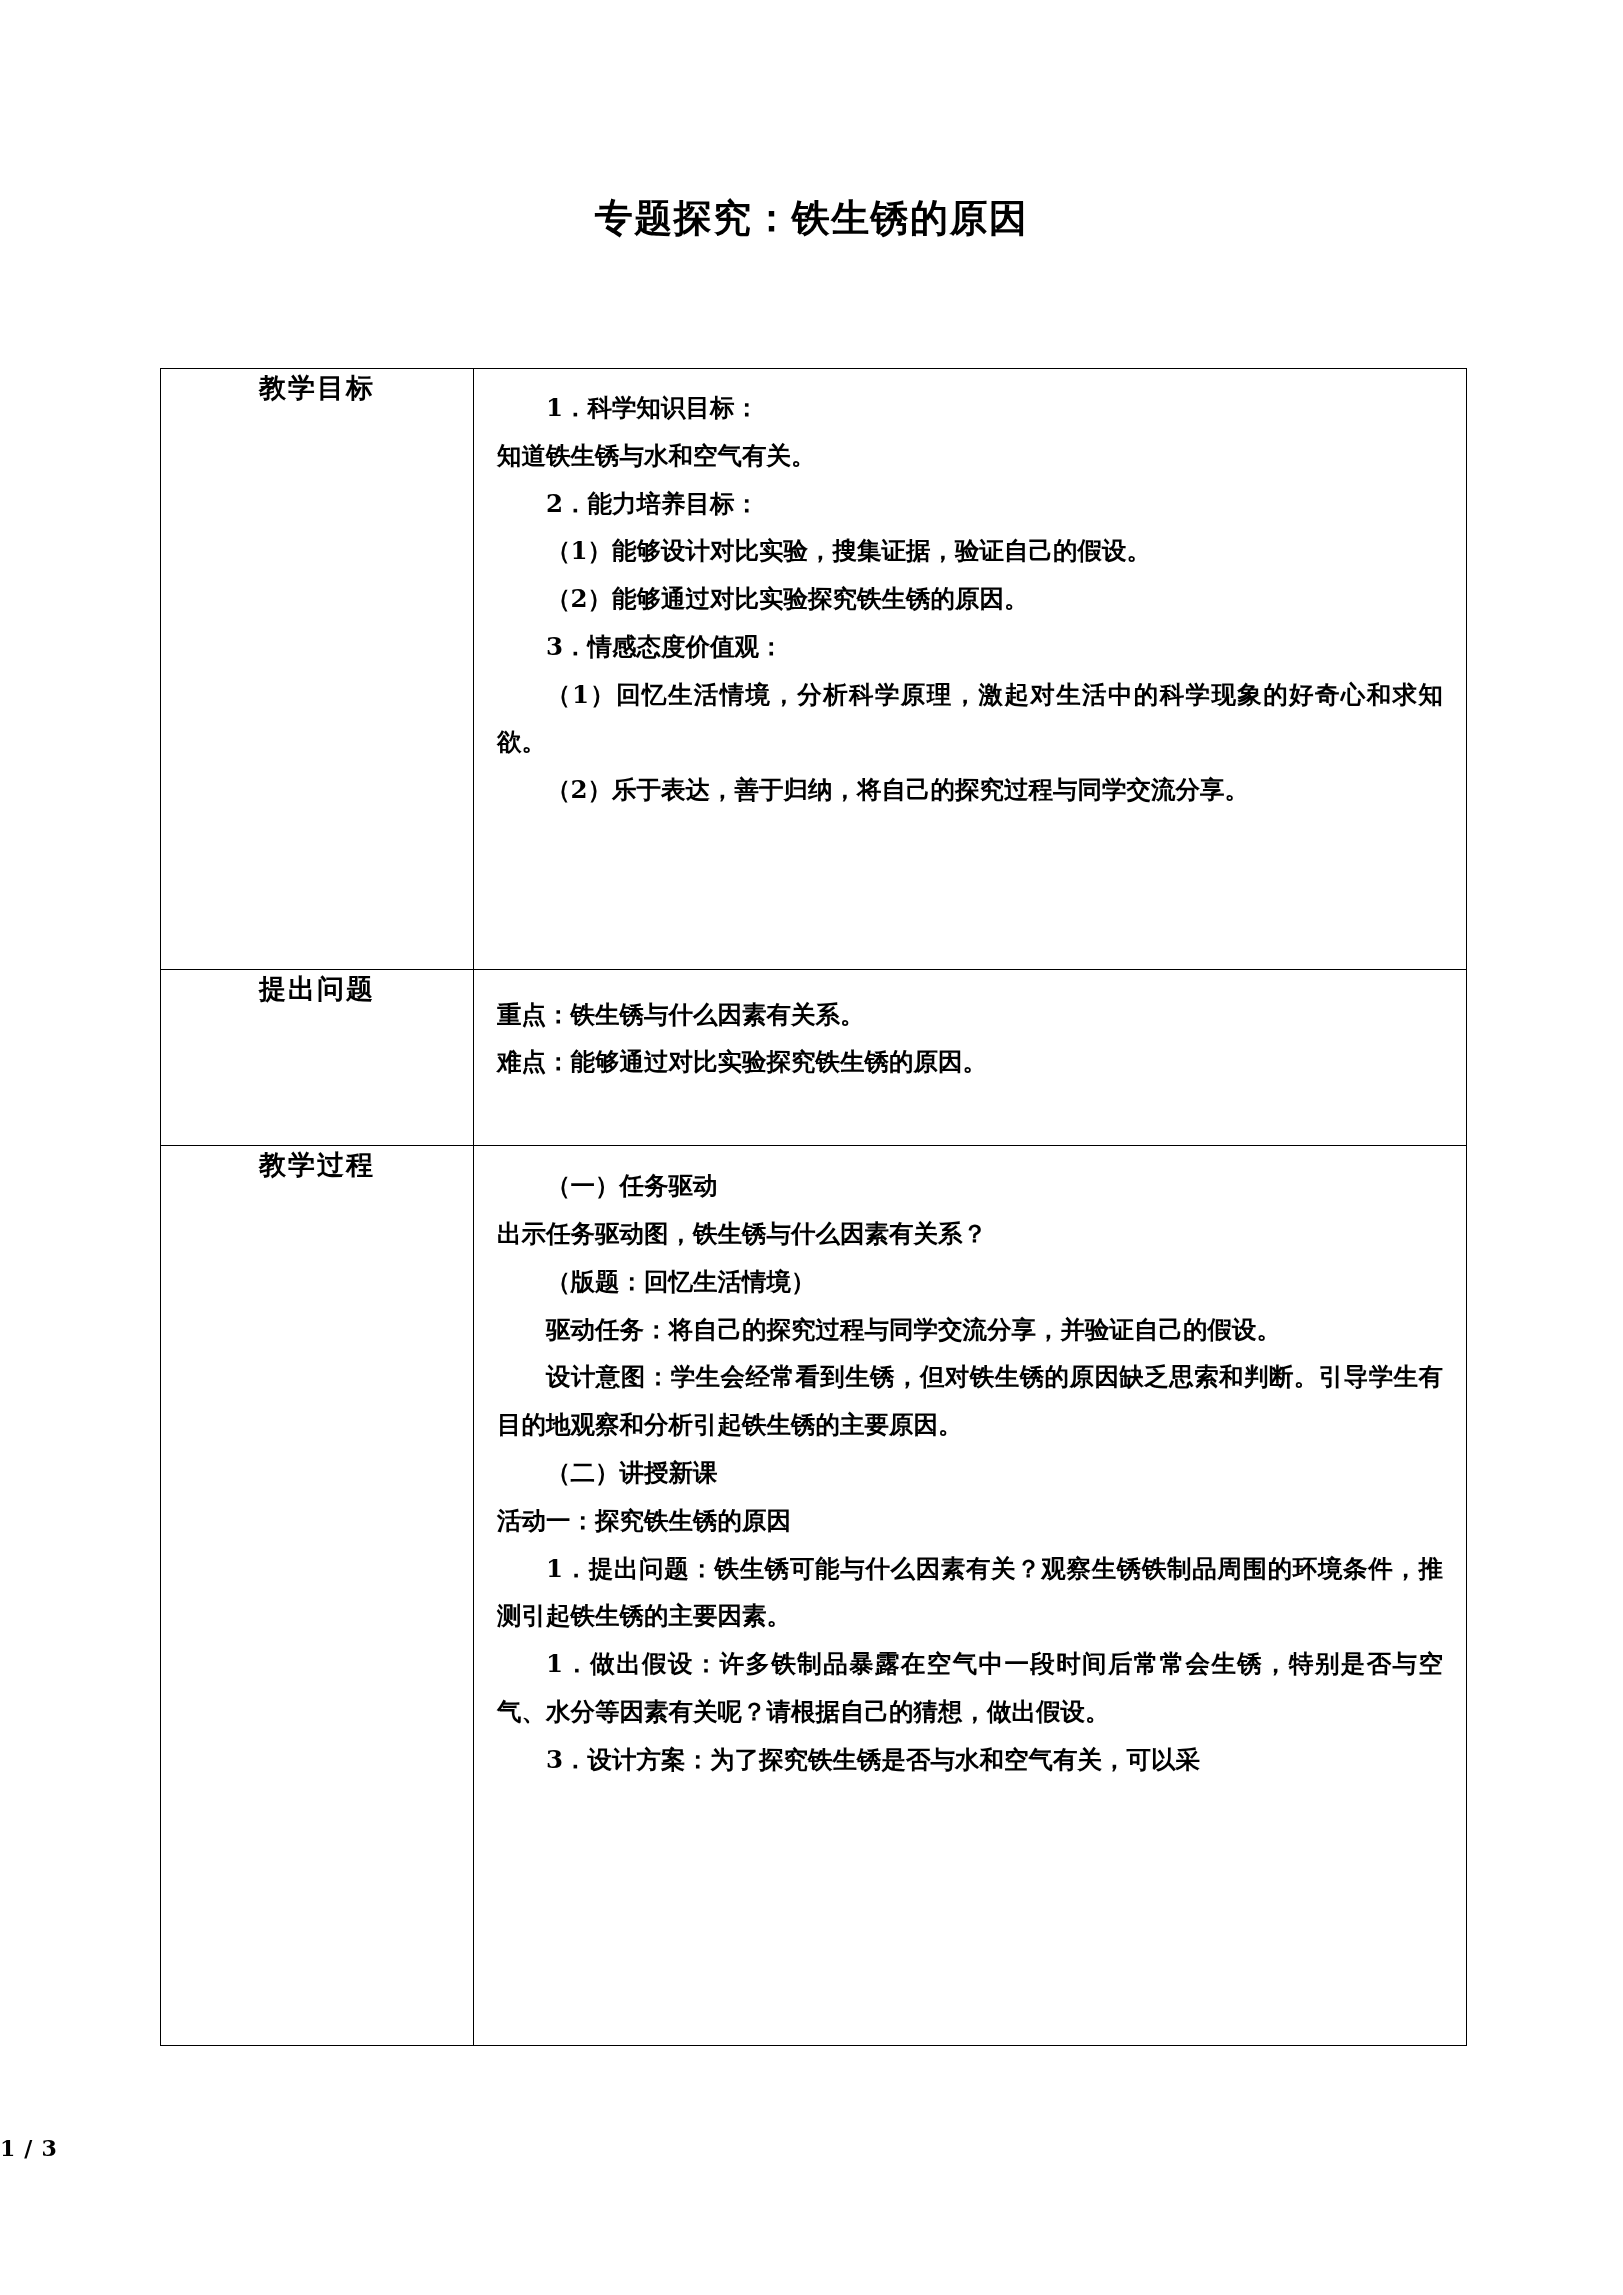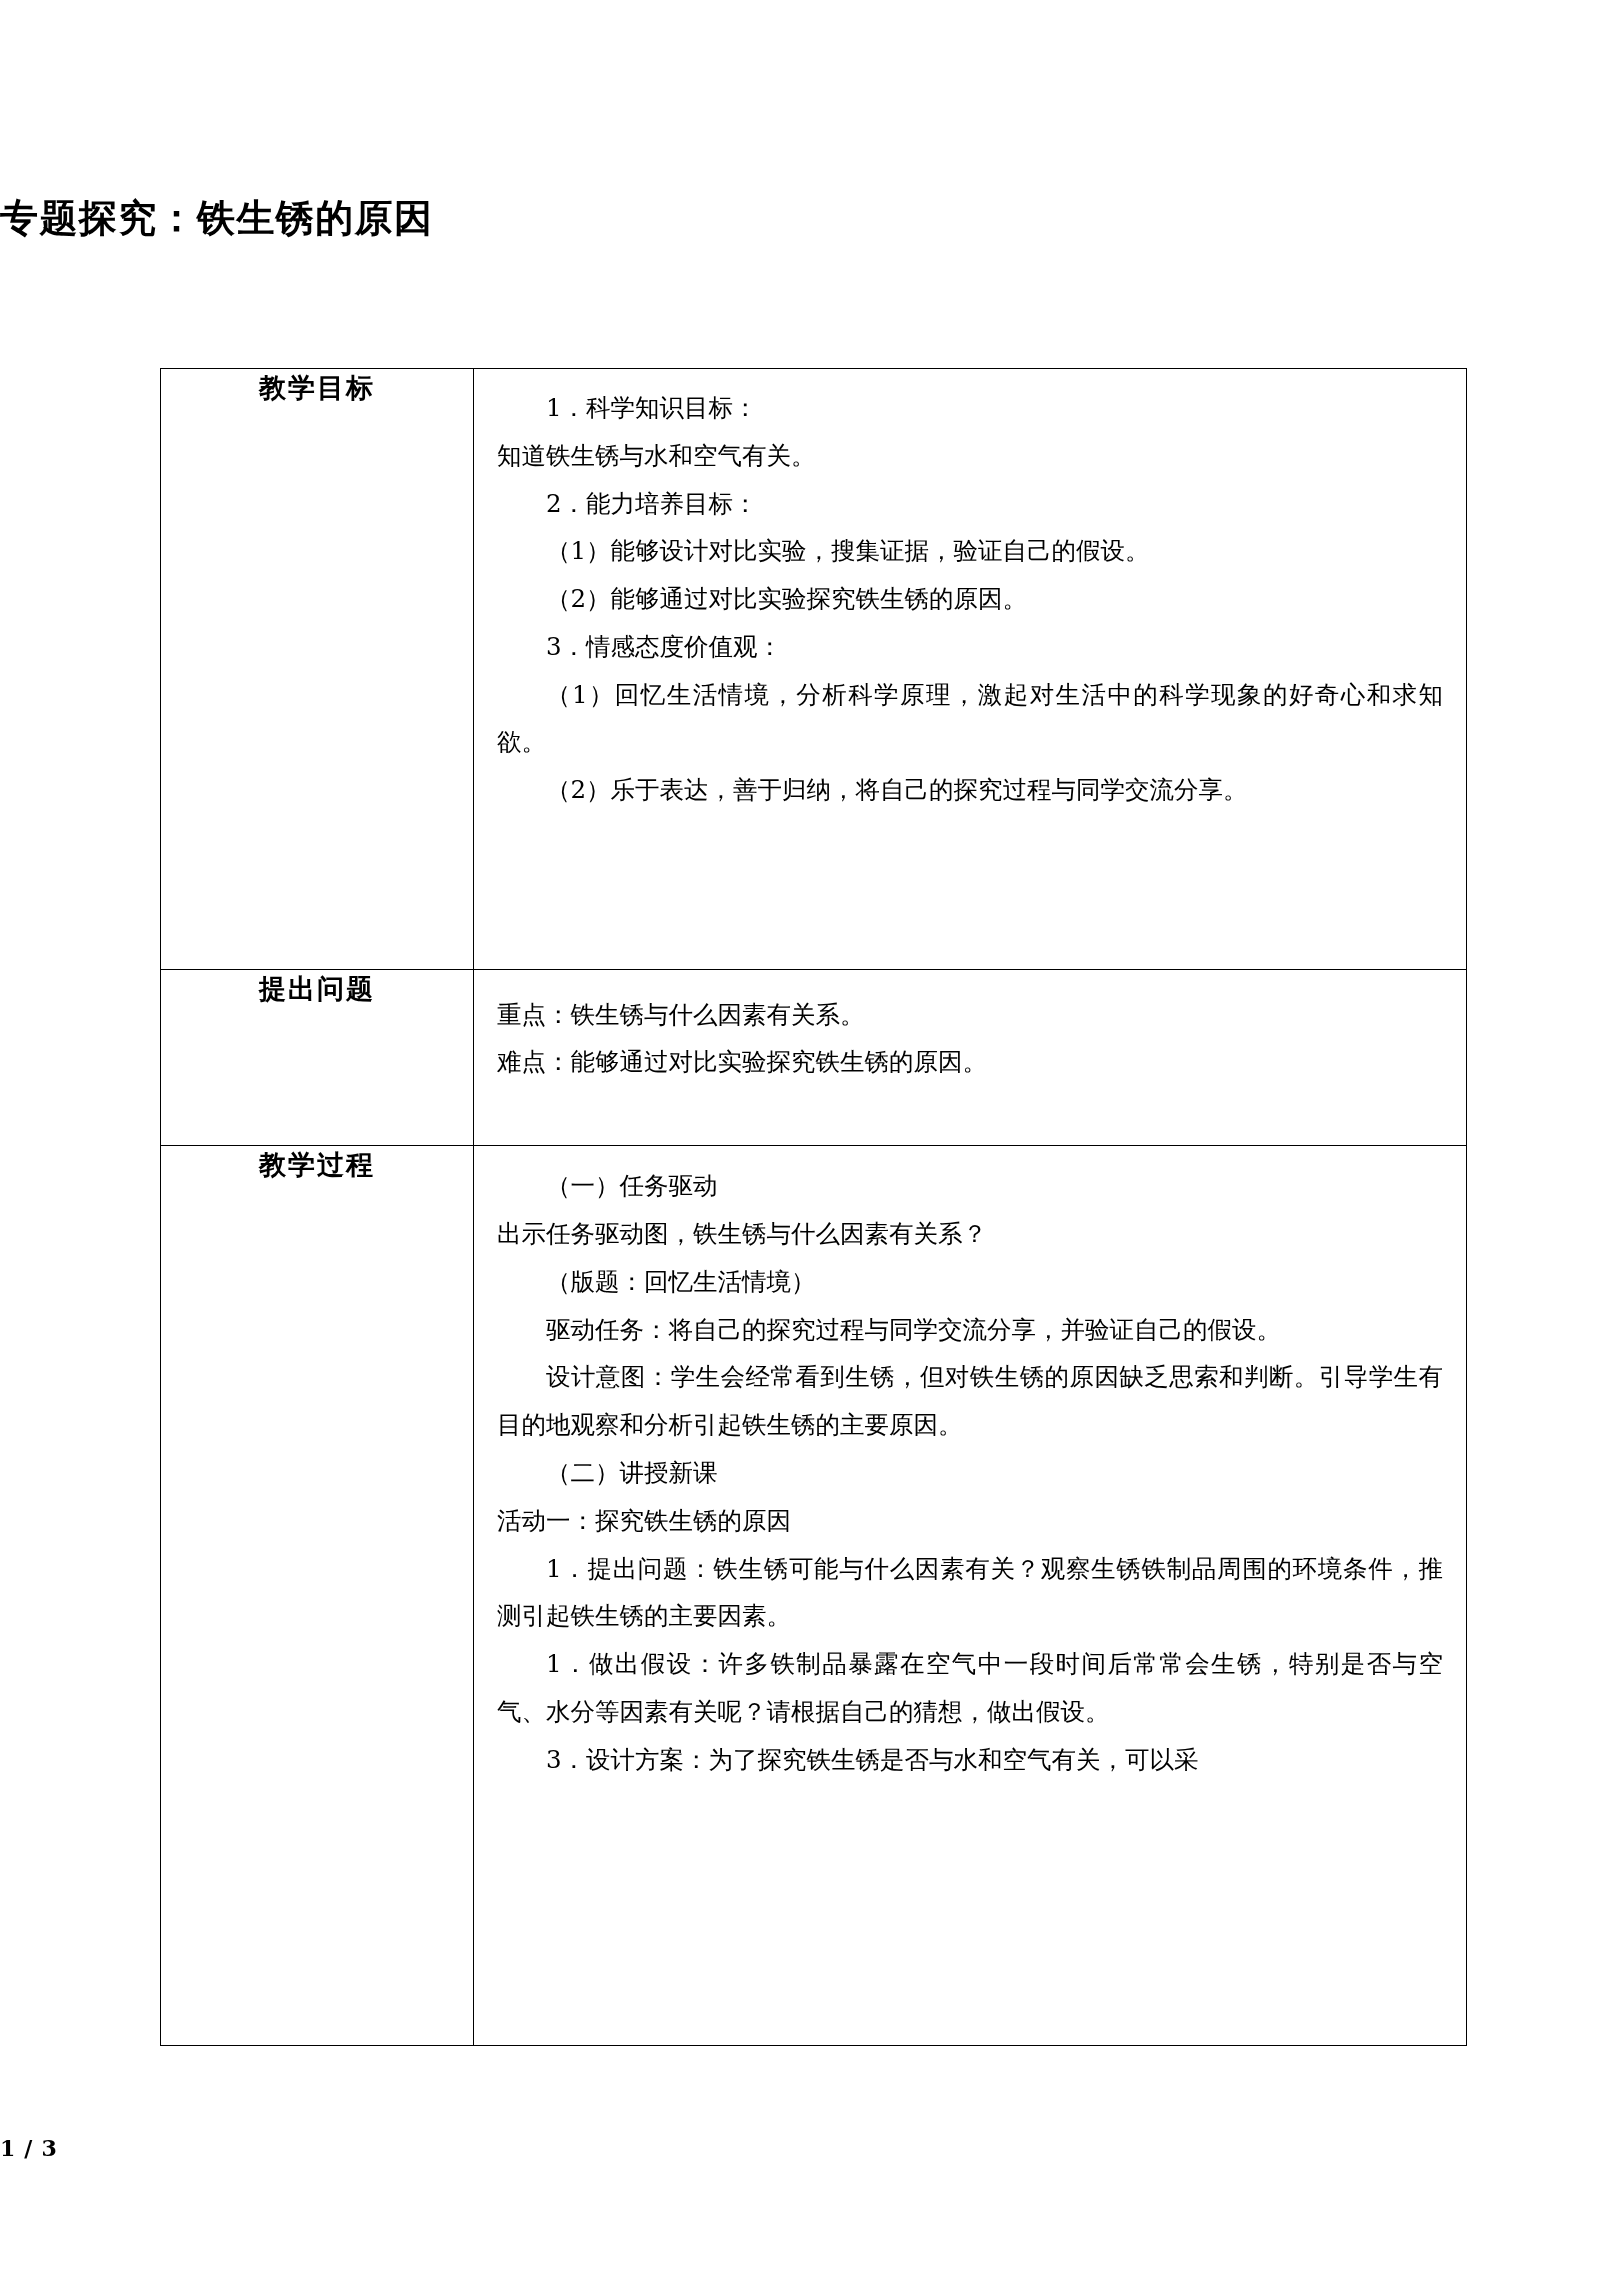--- a/index.html
+++ b/index.html
@@ -21,20 +21,21 @@
     box-sizing: border-box;
     overflow: hidden;
   }
 
   
   .doc-title {
     position: absolute;
     top: 195px;
     left: 0;
     width: 1623px;
+    text-align: center;
     font-family: "DejaVu Serif", "Liberation Serif", serif;
     font-weight: bold;
     font-size: 38px;
     letter-spacing: 1.4px;
     line-height: 1.2;
   }
 
   
   .lesson-table {
     position: absolute;
@@ -72,20 +73,21 @@
     font-family: "DejaVu Serif", "Liberation Serif", serif;
     font-size: 24.5px;
     line-height: 1.95;
   }
 
   .cell-body p {
     margin: 0;
     text-align: justify;
     text-justify: inter-ideograph;
     word-break: break-all;
+    font-weight: bold;
   }
   .cell-body p.indent {
     text-indent: 2em;
   }
   .cell-body p.flush {
     text-indent: 0;
   }
 
   
   .r1 .col-label, .r1 .col-body { height: 600px; }

